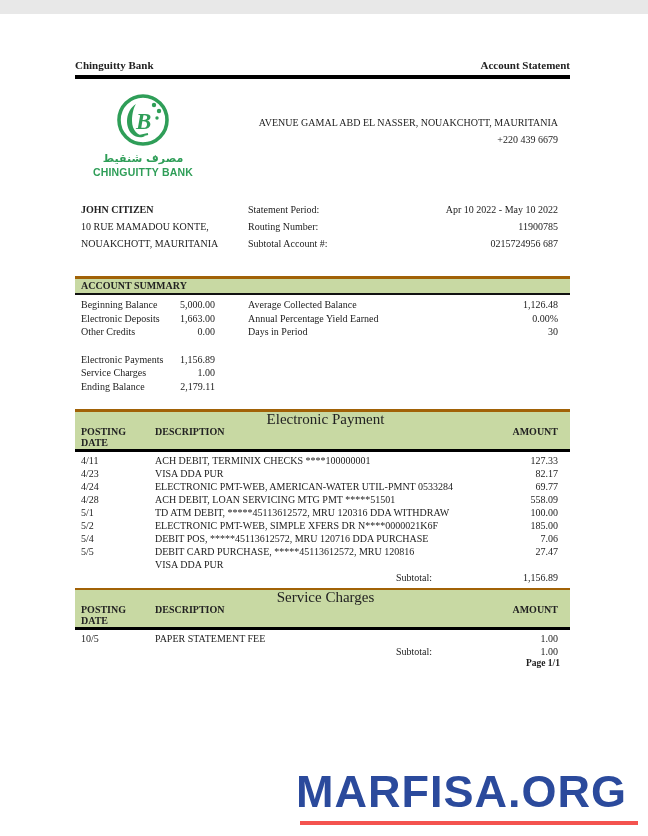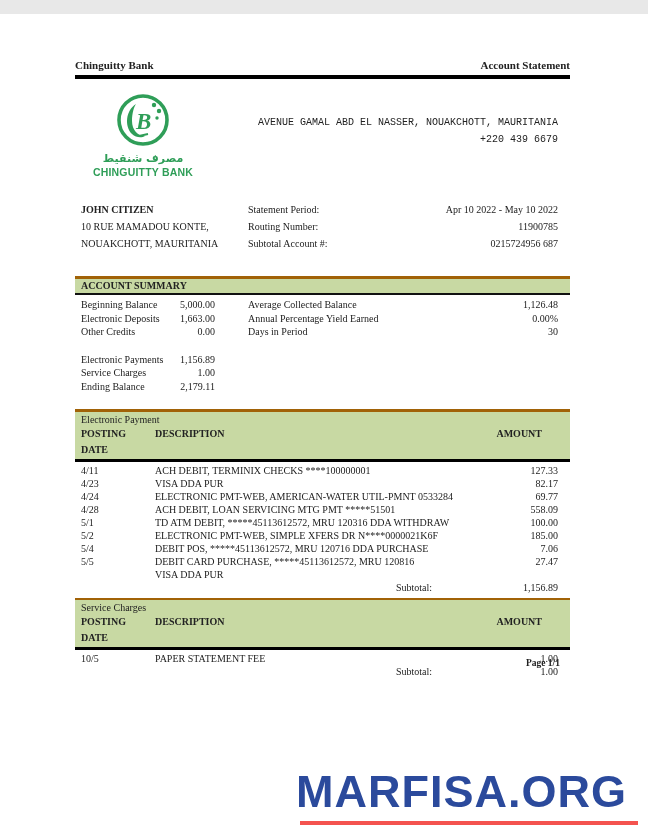--- a/index.html
+++ b/index.html
@@ -16,21 +16,21 @@
   .top-bank   { left:75px; top:45px; font-weight:bold; font-size:11px; }
   .top-title  { right:78px; top:45px; font-weight:bold; font-size:11px; }
   .top-rule   { left:75px; top:61px; width:495px; height:4px; background:#000; }
 
   
   .logo-block { left:83px; top:78px; width:120px; text-align:center; }
   .logo-arabic  { font-family:"DejaVu Sans", sans-serif; font-size:11px; font-weight:bold; color:#2f9e58; line-height:12px; margin-top:1px; }
   .logo-caption { font-family:"Liberation Sans", sans-serif; font-size:10.5px; font-weight:bold; color:#2f9e58; letter-spacing:0.2px; margin-top:1px; }
 
   
-  .bank-address { left:250px; top:100px; width:308px; text-align:right; line-height:17px; font-size:10px;font-family:Liberation Mono, monospace; }
+  .bank-address { left:250px; top:100px; width:308px; text-align:right; line-height:17px; font-size:10px; }
 
   
   .cust-block   { left:81px;  top:187px; line-height:17px; }
   .cust-name    { font-weight:bold; }
   .stmt-labels  { left:248px; top:187px; line-height:17px; }
   .stmt-values  { left:350px; top:187px; width:208px; text-align:right; line-height:17px; }
 
   
   .greenbar {
     background:#c8d9a3; border-top:3px solid #a16207;
@@ -41,22 +41,22 @@
     padding-left:6px; font-weight:bold; font-size:10px;
   }
   .sum-left  { left:81px;  top:284px; width:134px; line-height:13.5px; }
   .sum-right { left:248px; top:284px; width:310px; line-height:13.5px; }
   .sum-row   { display:flex; justify-content:space-between; }
   .sum-gap   { height:14px; }
 
   
   .tables-wrap { left:75px; top:395px; width:495px; }
   .tbl-bar { border-bottom:3px solid #000; padding:1px 0 1px 6px; }
-  .tbl-bar .bar-title { font-size:10px; line-height:13px; }
-  .tbl-bar .bar-cols  { display:flex; font-weight:bold; font-size:10px; line-height:16px; padding-right:28px; }
+  .tbl-bar .bar-title { font-size:15px; line-height:13px;text-align:center; }
+  .tbl-bar .bar-cols  { display:flex; font-weight:bold; font-size:10px; line-height:11px; padding-right:12px; }
   .col-date { width:74px; flex:none; }
   .col-desc { flex:1; }
   .col-amt  { width:80px; flex:none; text-align:right; }
   .tbl-body { padding:2px 12px 0 6px; }
   .trow { display:flex; line-height:13px; }
   .trow .d2 { display:block; }
   .subtotal-row { position:relative; height:14px; line-height:14px; }
   .subtotal-row .st-label { position:absolute; right:126px; }
   .subtotal-row .st-amt   { position:absolute; right:0; }
   .tbl-spacer { height:3px; }

